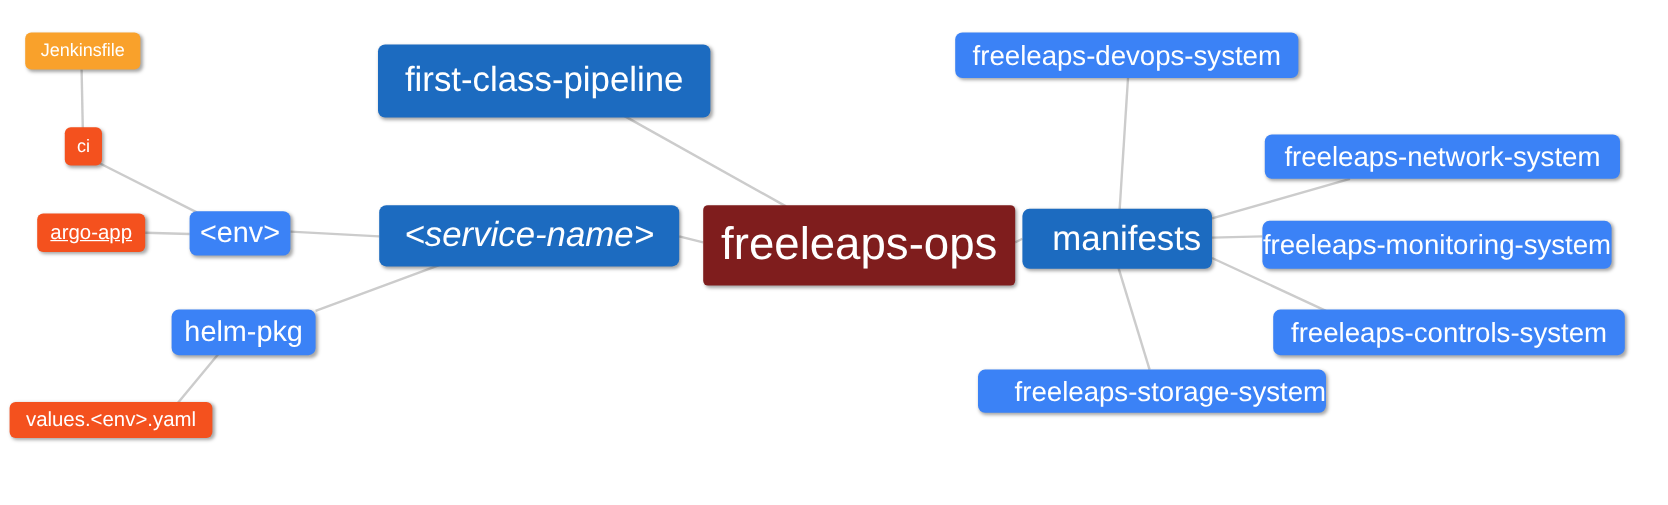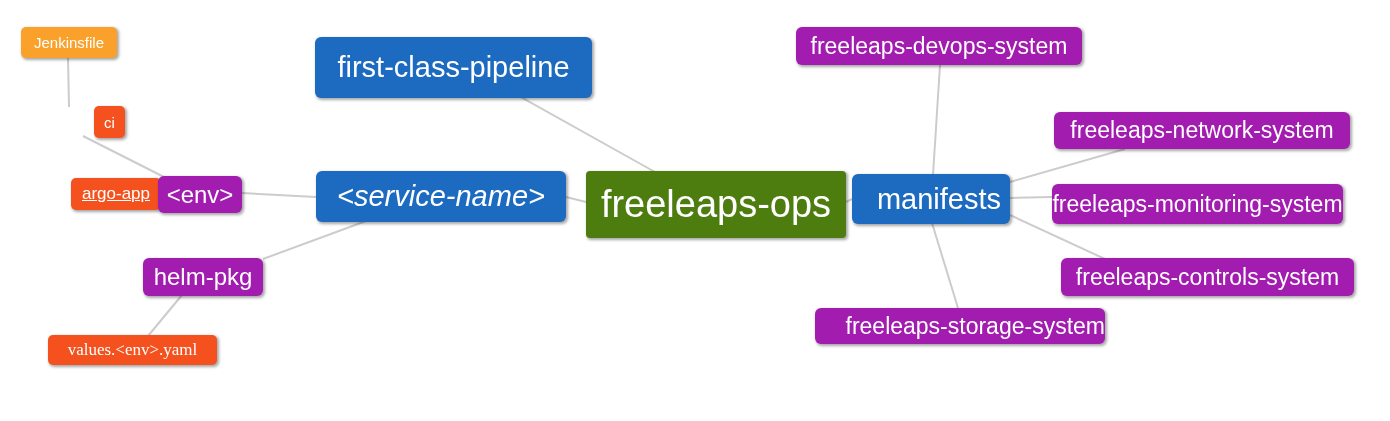--- a/index.html
+++ b/index.html
@@ -6,32 +6,32 @@
   body{width:1390px;height:421px;position:relative;overflow:hidden;
        font-family:"Liberation Sans","DejaVu Sans",sans-serif;}
   #canvas{position:absolute;inset:0;width:1390px;height:421px;}
   #edges{position:absolute;left:0;top:0;z-index:0;}
   .node{
     position:absolute;z-index:1;display:flex;align-items:center;justify-content:center;
     color:#ffffff;border-radius:6px;box-sizing:border-box;white-space:nowrap;
     box-shadow:1.5px 1.5px 3px rgba(0,0,0,0.35);cursor:pointer;
   }
   .blue{background:#1c6bc0;}
-  .green{background:#a21caf;}
+  .green{background:#3b82f6;}
   .orange{background:#f9a12b;}
-  .red{background:#f4511e;margin-left:40px;}
-  .dark{background:#4d7c0f;}
+  .red{background:#f4511e;}
+  .dark{background:#7f1d1d;}
 
   
   #n-jenkinsfile      {left:21px;  top:27px;  width:96px;  height:31px; font-size:15px; border-radius:5px;justify-content:center;}
   #n-ci               {left:54px;  top:106px; width:31px;  height:32px; font-size:15px; border-radius:5px;}
   #n-argo-app         {left:31px;  top:178px; width:90px;  height:32px; font-size:17px; border-radius:5px;text-decoration:underline;}
   #n-env              {left:158px; top:176px; width:84px;  height:37px; font-size:24px;}
   #n-helm-pkg         {left:143px; top:258px; width:120px; height:38px; font-size:24px;}
-  #n-values-env-yaml  {left:8px;   top:335px; width:169px; height:30px; font-size:17px; border-radius:5px;font-family:Liberation Serif, serif;}
+  #n-values-env-yaml  {left:8px;   top:335px; width:169px; height:30px; font-size:17px; border-radius:5px;}
   #n-first-class-pipeline{left:315px;top:37px;width:277px; height:61px; font-size:29px;}
   #n-service-name     {left:316px; top:171px; width:250px; height:51px; font-size:29px;font-style:italic;}
   #n-root             {left:586px; top:171px; width:260px; height:67px; font-size:38px; border-radius:4px;}
   #n-manifests        {left:852px; top:174px; width:158px; height:50px; font-size:29px;padding-left:16px;}
   #n-devops-system    {left:796px; top:27px;  width:286px; height:38px; font-size:23px;}
   #n-network-system   {left:1054px;top:112px; width:296px; height:37px; font-size:23px;}
   #n-monitoring-system{left:1052px;top:184px; width:291px; height:40px; font-size:23px;}
   #n-controls-system  {left:1061px;top:258px; width:293px; height:38px; font-size:23px;}
   #n-storage-system   {left:815px; top:308px; width:290px; height:36px; font-size:23px;justify-content:flex-end;}
 </style>

